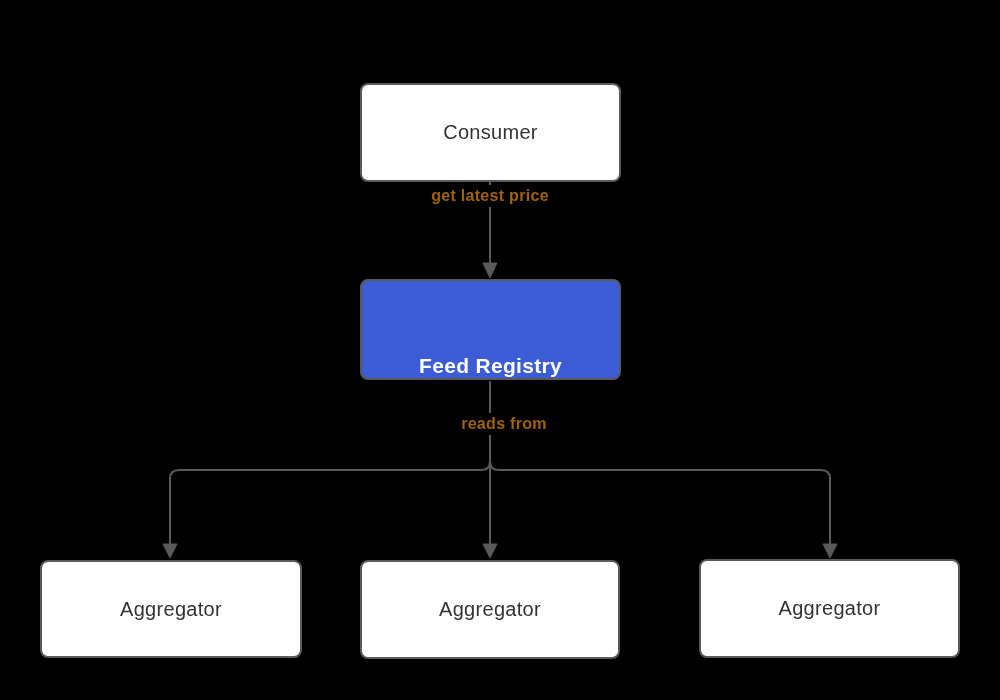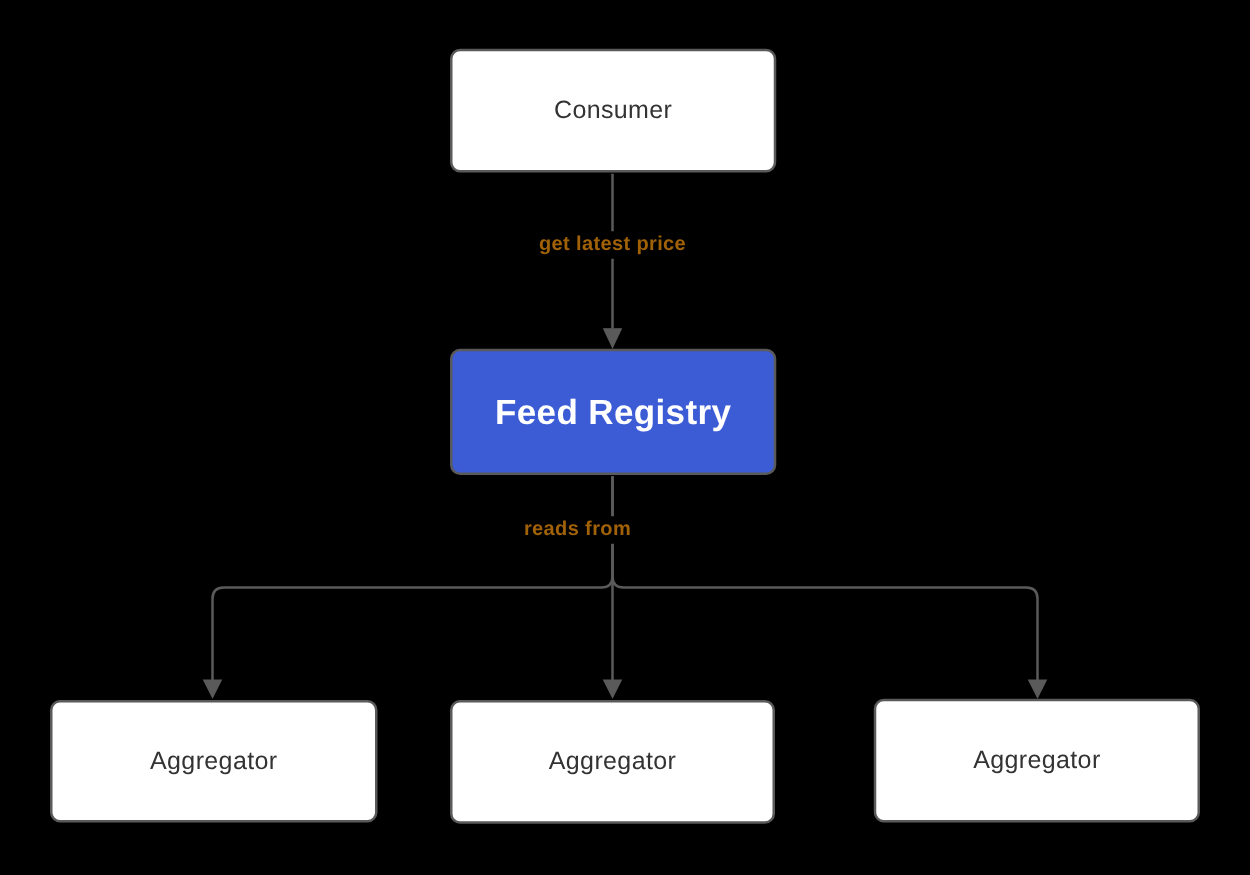--- a/index.html
+++ b/index.html
@@ -42,40 +42,41 @@
     color: #333333;
     font-size: 20px;
     display: flex;
     align-items: center;
     justify-content: center;
     text-align: center;
     letter-spacing: 0.3px;
   }
   .node.accent {
     font-weight: bold;
-    font-size: 28px;
+    font-size: 21px;
+    align-items: flex-end;
   }
   #node-consumer      { left: 360px; top: 39px;  width: 261px; height: 99px;  }
   #node-feed-registry { left: 360px; top: 279px; width: 261px; height: 101px; }
   #node-aggregator-1  { left: 40px;  top: 560px; width: 262px; height: 98px;  }
   #node-aggregator-2  { left: 360px; top: 560px; width: 260px; height: 99px;  }
   #node-aggregator-3  { left: 699px; top: 559px; width: 261px; height: 99px;  }
   .edge-label {
     position: absolute;
     transform: translate(-50%, -50%);
     background: #000000;
     color: #a16207;
     font-weight: bold;
     font-size: 16px;
     padding: 2px 6px;
     white-space: nowrap;
     letter-spacing: 0.3px;
   }
   #edge-label-1 { left: 490px; top: 196px; }
-  #edge-label-2 { left: 462px; top: 424px; }
+  #edge-label-2 { left: 504px; top: 424px; }
 </style>
 </head>
 <body>
 
 <div class="canvas">
 
   <svg class="edges" viewBox="0 0 1000 700" aria-hidden="true">
 
     <path d="M490,139 L490,263"></path>
     <polygon points="490,278 483,263 497,263"></polygon>
@@ -83,21 +84,21 @@
     <path d="M490,381 L490,544"></path>
     <polygon points="490,558 483,544 497,544"></polygon>
 
     <path d="M490,381 L490,461 Q490,470 481,470 L179,470 Q170,470 170,479 L170,544"></path>
     <polygon points="170,558 163,544 177,544"></polygon>
 
     <path d="M490,381 L490,461 Q490,470 499,470 L821,470 Q830,470 830,479 L830,544"></path>
     <polygon points="830,558 823,544 837,544"></polygon>
   </svg>
 
-  <div class="node" id="node-consumer" style="background-color: rgb(255, 255, 255);">
+  <div class="node" id="node-consumer" style="background-color: rgb(255, 255, 255); margin-top: 44px;">
     <span style="color: rgb(51, 51, 51);">Consumer</span>
   </div>
 
   <div class="node accent" id="node-feed-registry" style="background-color: rgb(60, 92, 214);">
     <span style="color: rgb(255, 255, 255);">Feed Registry</span>
   </div>
 
   <div class="node" id="node-aggregator-1" style="background-color: rgb(255, 255, 255);">
     <span style="color: rgb(51, 51, 51);">Aggregator</span>
   </div>

